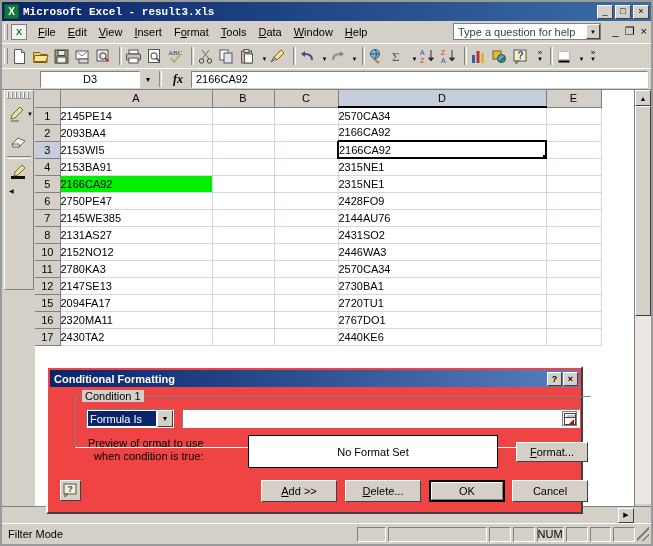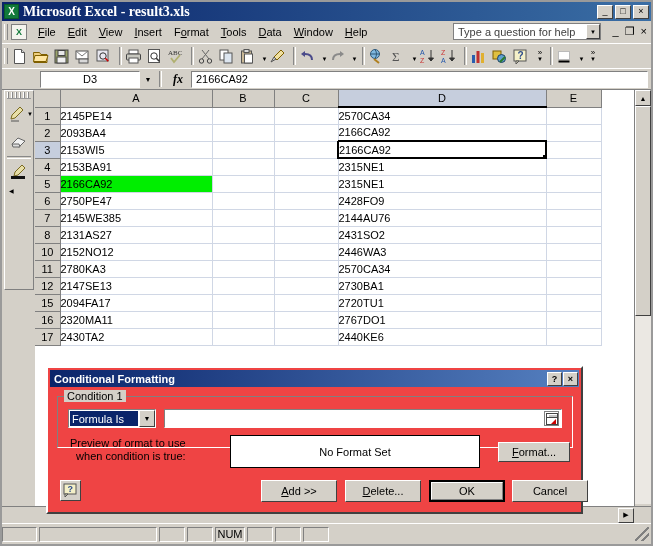--- a/index.html
+++ b/index.html
@@ -28,23 +28,23 @@
   }
   .titlebar .tb-icon{
     width:15px;height:15px;margin-right:4px;
     background:#117a3a;
     border:1px solid #0a5a28;
     display:flex;align-items:center;justify-content:center;
     color:#fff;font-size:10px;font-weight:bold;line-height:1;
     box-sizing:border-box;
   }
   .titlebar .tb-title{
-    color:#fff;font-size:14px;font-weight:bold;flex:1;
+    color:#fff;font-size:11px;font-weight:bold;flex:1;
     white-space:nowrap;overflow:hidden;
-    font-family:Liberation Serif, serif;
+    font-family:Liberation Mono, monospace;
   }
   .winbtn{
     width:16px;height:14px;margin-left:2px;
     background:#d4d0c8;
     border-top:1px solid #fff;border-left:1px solid #fff;
     border-right:1px solid #404040;border-bottom:1px solid #404040;
     display:flex;align-items:center;justify-content:center;
     font-size:9px;color:#000;line-height:1;
     box-sizing:border-box;font-family:"Liberation Sans",sans-serif;
   }
@@ -276,21 +276,21 @@
   }
   .dlg-btn{
     width:15px;height:14px;margin-left:1px;
     background:#d4d0c8;
     border-top:1px solid #fff;border-left:1px solid #fff;
     border-right:1px solid #404040;border-bottom:1px solid #404040;
     display:flex;align-items:center;justify-content:center;
     font-size:9px;font-weight:bold;color:#000;box-sizing:border-box;
   }
   .group{
-    position:absolute;left:9px;top:28px;width:516px;height:52px;
+    position:absolute;left:27px;top:28px;width:516px;height:52px;
     border:1px solid #fff;border-top-color:#808080;border-left-color:#808080;
     box-sizing:border-box;
     text-align:right;
   }
   .group-legend{
     position:absolute;left:6px;top:-7px;background:#d4d0c8;
     padding:0 3px;font-size:11px;color:#000;
   }
   .combo{
     position:absolute;left:10px;top:12px;width:88px;height:19px;
@@ -834,20 +834,21 @@
       </div>
     <div class="dbtn" style="left:464px">Cancel</div>
   </div>
 
   <div style="position:absolute;left:0;right:0;bottom:21px;height:16px;background:#d4d0c8;border-top:1px solid #808080;display:flex;align-items:center;z-index:10;">
     <div style="flex:1"></div>
     <div style="width:16px;height:15px;background:#d4d0c8;border-top:1px solid #fff;border-left:1px solid #fff;border-right:1px solid #404040;border-bottom:1px solid #404040;box-sizing:border-box;display:flex;align-items:center;justify-content:center;font-size:7px;margin-right:17px;">▶</div>
   </div>
 
   <div class="statusbar">
+    <div class="st-mode">Filter Mode</div>
     <div class="st-cell" style="width:35px"></div>
     <div class="st-cell" style="width:118px"></div>
     <div class="st-cell" style="width:26px"></div>
     <div class="st-cell" style="width:26px"></div>
     <div class="st-cell" style="width:30px">NUM</div>
     <div class="st-cell" style="width:26px"></div>
     <div class="st-cell" style="width:26px"></div>
     <div class="st-cell" style="width:26px"></div>
     <div class="grip-corner"></div>
   </div>

